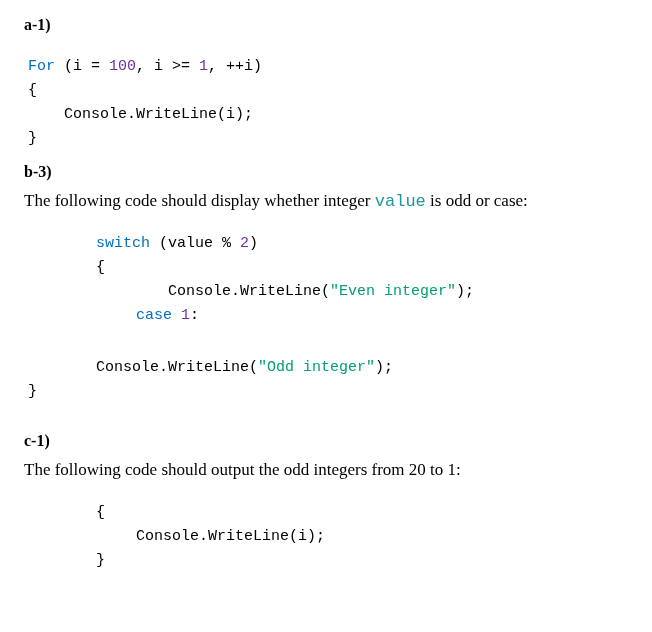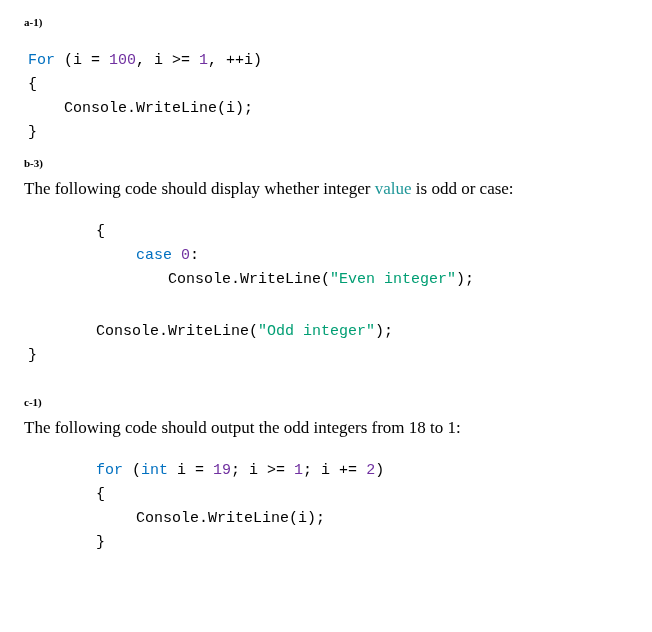--- a/index.html
+++ b/index.html
@@ -10,21 +10,21 @@
     body {
       font-family: 'Times New Roman', serif;
       padding: 16px 24px;
       background: #fff;
       color: #000;
       font-size: 16px;
       width: 652px;
     }
     .section-label {
       font-weight: bold;
-      font-size: 11px;
+      font-size: 16px;
       margin-bottom: 10px;
       margin-top: 4px;
     }
     .section-label.first {
       margin-top: 0;
     }
     .code-block {
       font-family: 'Courier New', monospace;
       font-size: 15px;
       line-height: 1.6;
@@ -56,29 +56,29 @@
 
 <div class="section-label first">a-1)</div>
 <div class="code-block">
   <div class="code-line"><span class="kw-blue">For</span><span> (i = </span><span class="num">100</span><span>, i &gt;= </span><span class="num">1</span><span>, ++i)</span></div>
   <div class="code-line">{</div>
   <div class="code-line">    <span>Console.WriteLine(i);</span></div>
   <div class="code-line">}</div>
 </div>
 
 <div class="section-label">b-3)</div>
-<div class="desc"><span>The following code should display whether integer </span><span style="font-family:Liberation Serif, serif;" class="kw-var">value</span><span> is odd or case:</span></div>
+<div class="desc"><span>The following code should display whether integer </span><span style="font-family:Liberation Mono, monospace;" class="kw-var">value</span><span> is odd or case:</span></div>
 <div class="code-block">
+  <div class="code-line code-indent-2"><span class="kw-blue">switch</span><span> (value % </span><span class="num">2</span><span>)</span></div>
   <div class="code-line code-indent-2">{</div>
-  <div class="code-line code-indent-3"><span class="kw-blue">case</span><span> </span><span class="num">0</span><span>:</span></div>
   <div class="code-line code-indent-4"><span>Console.WriteLine(</span><span class="str">"Even integer"</span><span>);</span></div>
+  <div class="code-line code-indent-3"><span class="kw-blue">case</span><span> </span><span class="num">1</span><span>:</span></div>
   <div class="code-line code-indent-2 gap-top"><span>Console.WriteLine(</span><span class="str">"Odd integer"</span><span>);</span></div>
   <div class="code-line">}</div>
 </div>
 
 <div class="section-label" style="margin-top:28px;">c-1)</div>
-<div class="desc">The following code should output the odd integers from 18 to 1:</div>
+<div class="desc">The following code should output the odd integers from 20 to 1:</div>
 <div class="code-block">
-  <div class="code-line code-indent-2"><span class="kw-blue">for</span><span> (</span><span class="kw-blue">int</span><span> i = </span><span class="num">19</span><span>; i &gt;= </span><span class="num">1</span><span>; i += </span><span class="num">2</span><span>)</span></div>
   <div class="code-line code-indent-2">{</div>
   <div class="code-line code-indent-3">Console.WriteLine(i);</div>
   <div class="code-line code-indent-2">}</div>
 </div>
 
 </body></html>

